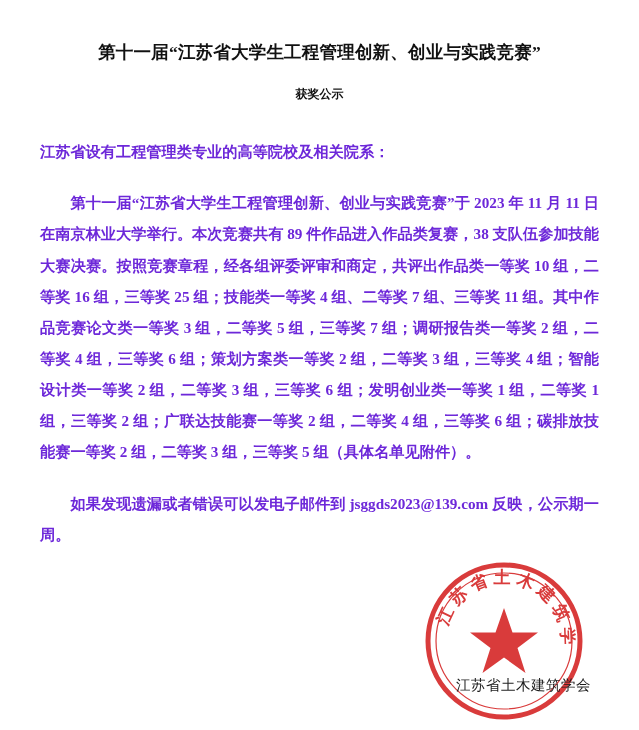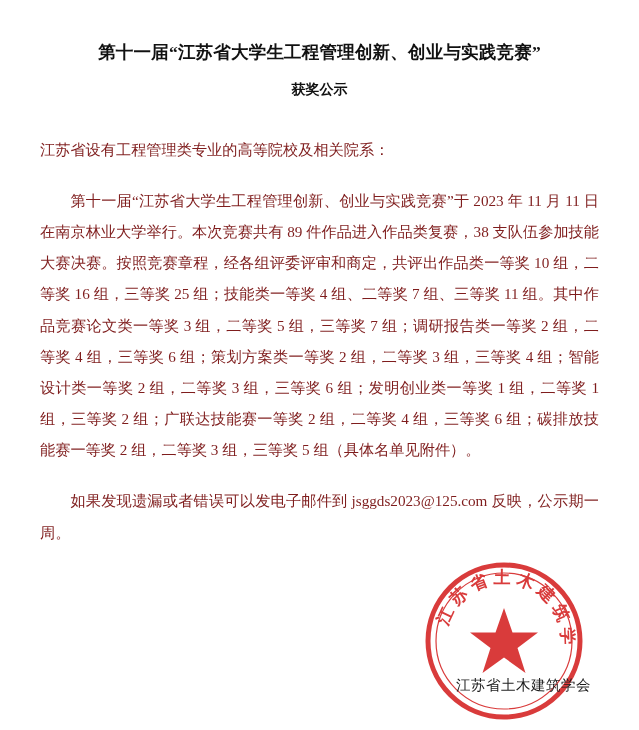--- a/index.html
+++ b/index.html
@@ -27,34 +27,35 @@
     margin-top: 8px;
   }
   .title-line {
     font-size: 17.5px;
     font-weight: bold;
     letter-spacing: 0.2px;
     line-height: 1.9;
     color: #111111;
   }
   .title-line-2 {
-    font-size: 14px;
+    font-size: 12px;
     font-weight: bold;
     line-height: 1.9;
     color: #111111;
-    margin-top: 8px;
+    margin-top: 14px;
     font-family: Liberation Serif, serif;
   }
   .body-block {
     margin-top: 30px;
     font-size: 15.2px;
     line-height: 2.05;
-    color: #7f1d1d;
+    color: #6d28d9;
     text-align: justify;
     text-justify: inter-ideograph;
+    font-weight: bold;
   }
   .para {
     margin: 0 0 10px 0;
   }
   .indent {
     text-indent: 2em;
     margin-top: 20px;
   }
   .sign-block {
     position: absolute;
@@ -96,21 +97,21 @@
 <div class="page">
 
   <div class="title-block">
     <div class="title-line">第十一届“江苏省大学生工程管理创新、创业与实践竞赛”</div>
     <div class="title-line-2">获奖公示</div>
   </div>
 
   <div class="body-block">
     <p class="para">江苏省设有工程管理类专业的高等院校及相关院系：</p>
     <p class="para indent">第十一届“江苏省大学生工程管理创新、创业与实践竞赛”于 2023 年 11 月 11 日在南京林业大学举行。本次竞赛共有 89 件作品进入作品类复赛，38 支队伍参加技能大赛决赛。按照竞赛章程，经各组评委评审和商定，共评出作品类一等奖 10 组，二等奖 16 组，三等奖 25 组；技能类一等奖 4 组、二等奖 7 组、三等奖 11 组。其中作品竞赛论文类一等奖 3 组，二等奖 5 组，三等奖 7 组；调研报告类一等奖 2 组，二等奖 4 组，三等奖 6 组；策划方案类一等奖 2 组，二等奖 3 组，三等奖 4 组；智能设计类一等奖 2 组，二等奖 3 组，三等奖 6 组；发明创业类一等奖 1 组，二等奖 1 组，三等奖 2 组；广联达技能赛一等奖 2 组，二等奖 4 组，三等奖 6 组；碳排放技能赛一等奖 2 组，二等奖 3 组，三等奖 5 组（具体名单见附件）。</p>
-    <p class="para indent">如果发现遗漏或者错误可以发电子邮件到 jsggds2023@125.com 反映，公示期一周。</p>
+    <p class="para indent">如果发现遗漏或者错误可以发电子邮件到 jsggds2023@139.com 反映，公示期一周。</p>
   </div>
 
   <div class="seal">
     <svg width="162" height="162" viewBox="0 0 162 162" xmlns="http://www.w3.org/2000/svg">
       <circle cx="81" cy="81" r="76" fill="none" stroke="#d42020" stroke-width="5"></circle>
       <circle cx="81" cy="81" r="68" fill="none" stroke="#d42020" stroke-width="1.2"></circle>
       <polygon points="81,48 89.5,72.5 115,72.5 94.5,88 102.5,113 81,97.5 59.5,113 67.5,88 47,72.5 72.5,72.5" fill="#d42020"></polygon>
       <path id="sealArc" d="M 23,81 A 58,58 0 0 1 139,81" fill="none" stroke="none"></path>
       <text class="seal-text" font-size="17" letter-spacing="5">
         <textPath href="#sealArc" startOffset="8%">江苏省土木建筑学会</textPath>

